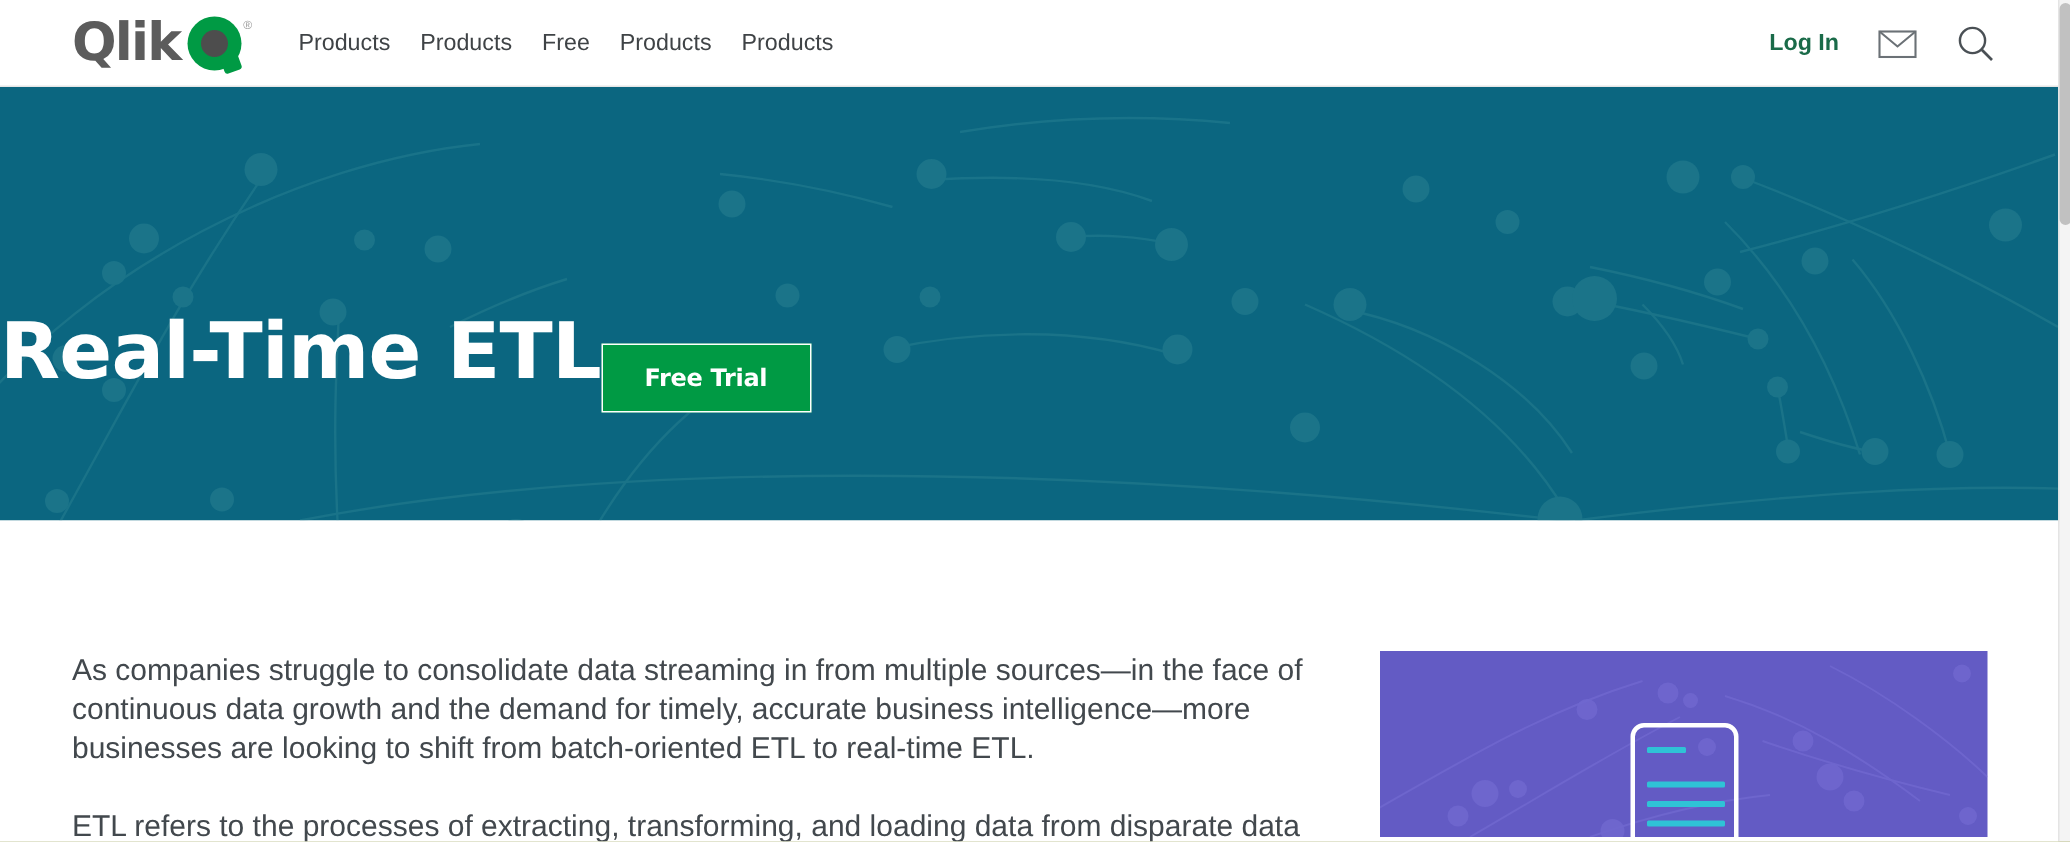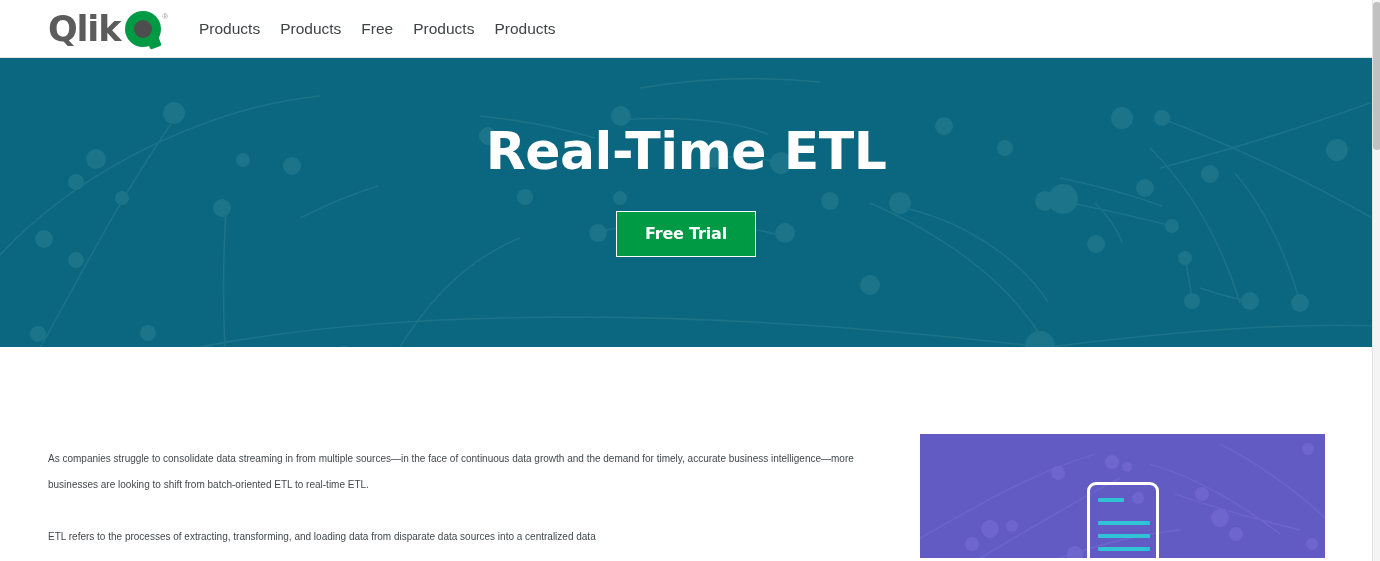--- a/index.html
+++ b/index.html
@@ -145,21 +145,21 @@
     left: 0; top: 0;
     width: 1372px;
     height: 289px;
     opacity: 1;
   }
   .hero-inner {
     position: relative;
     z-index: 2;
     height: 100%;
     display: flex;
-    flex-direction: column;
+    flex-direction: row;
     align-items: center;
     padding-top: 66px;
   }
   .hero-title {
     font-size: 52px;
     font-weight: bold;
     color: #ffffff;
     letter-spacing: -0.5px;
     margin: 0;
     line-height: 1.05;
@@ -197,22 +197,22 @@
     align-items: flex-start;
     padding-left: 48px;
     padding-right: 50px;
     gap: 44px;
   }
   .content-text {
     width: 828px;
     flex: 0 0 828px;
   }
   .content-text p {
-    margin: 12px 0 26px 0;
-    font-size: 10px;
+    margin: 0 0 26px 0;
+    font-size: 20px;
     line-height: 26px;
     color: #42484d;
   }
   .content-figure {
     position: relative;
     flex: 0 0 405px;
     width: 405px;
     height: 124px;
     background: #635bc4;
     overflow: hidden;
@@ -275,20 +275,35 @@
       </div>
 
       <nav class="main-nav">
         <a class="nav-link" href="#">Products</a>
         <a class="nav-link" href="#">Products</a>
         <a class="nav-link" href="#">Free</a>
         <a class="nav-link" href="#">Products</a>
         <a class="nav-link" href="#">Products</a>
       </nav>
 
+      <div class="header-right">
+        <a class="login-link" href="#">Log In</a>
+        <span class="icon-btn">
+          <svg width="26" height="19" viewBox="0 0 26 19">
+            <rect x="1" y="1" width="24" height="17" fill="none" stroke="#6b7176" stroke-width="1.4"></rect>
+            <path d="M1 1 L13 11 L25 1" fill="none" stroke="#6b7176" stroke-width="1.4"></path>
+          </svg>
+        </span>
+        <span class="icon-btn">
+          <svg width="26" height="26" viewBox="0 0 26 26">
+            <circle cx="11" cy="11" r="8.4" fill="none" stroke="#4a5055" stroke-width="1.6"></circle>
+            <line x1="17.2" y1="17.2" x2="24" y2="24" stroke="#4a5055" stroke-width="1.8"></line>
+          </svg>
+        </span>
+      </div>
     </div>
 
     <section class="hero">
 
       <svg class="hero-bg" width="1372" height="289" viewBox="0 0 1372 289" preserveAspectRatio="none">
         <g stroke="#1b7489" stroke-width="1.6" fill="none" opacity="0.95">
           <path d="M-20 220 C 60 120, 200 50, 320 38"></path>
           <path d="M40 290 C 90 200, 120 140, 175 60"></path>
           <path d="M225 289 C 222 230, 224 190, 226 150"></path>
           <path d="M300 160 C 330 145, 355 135, 378 128"></path>

